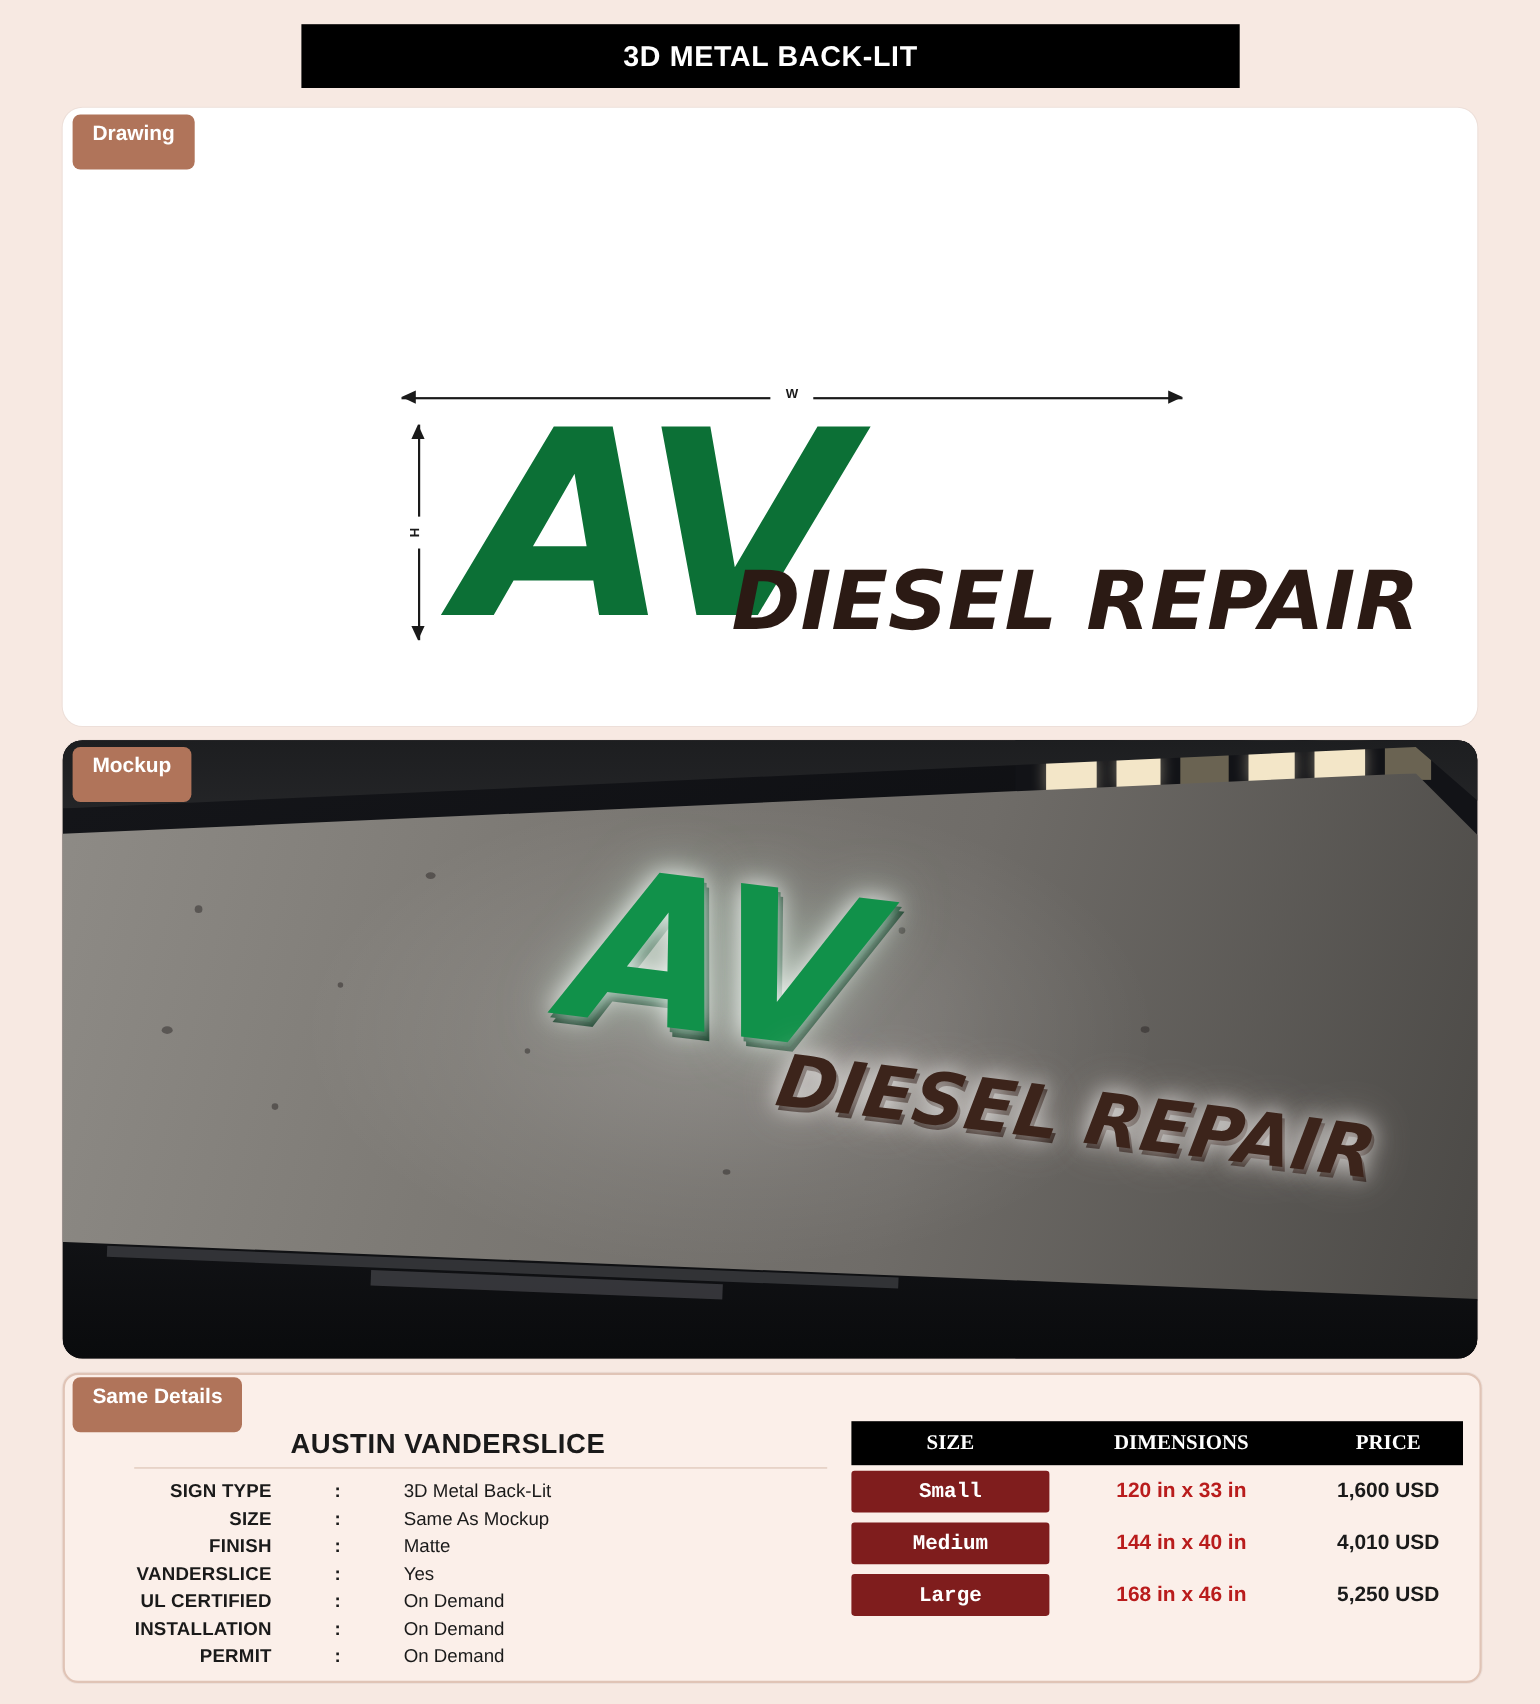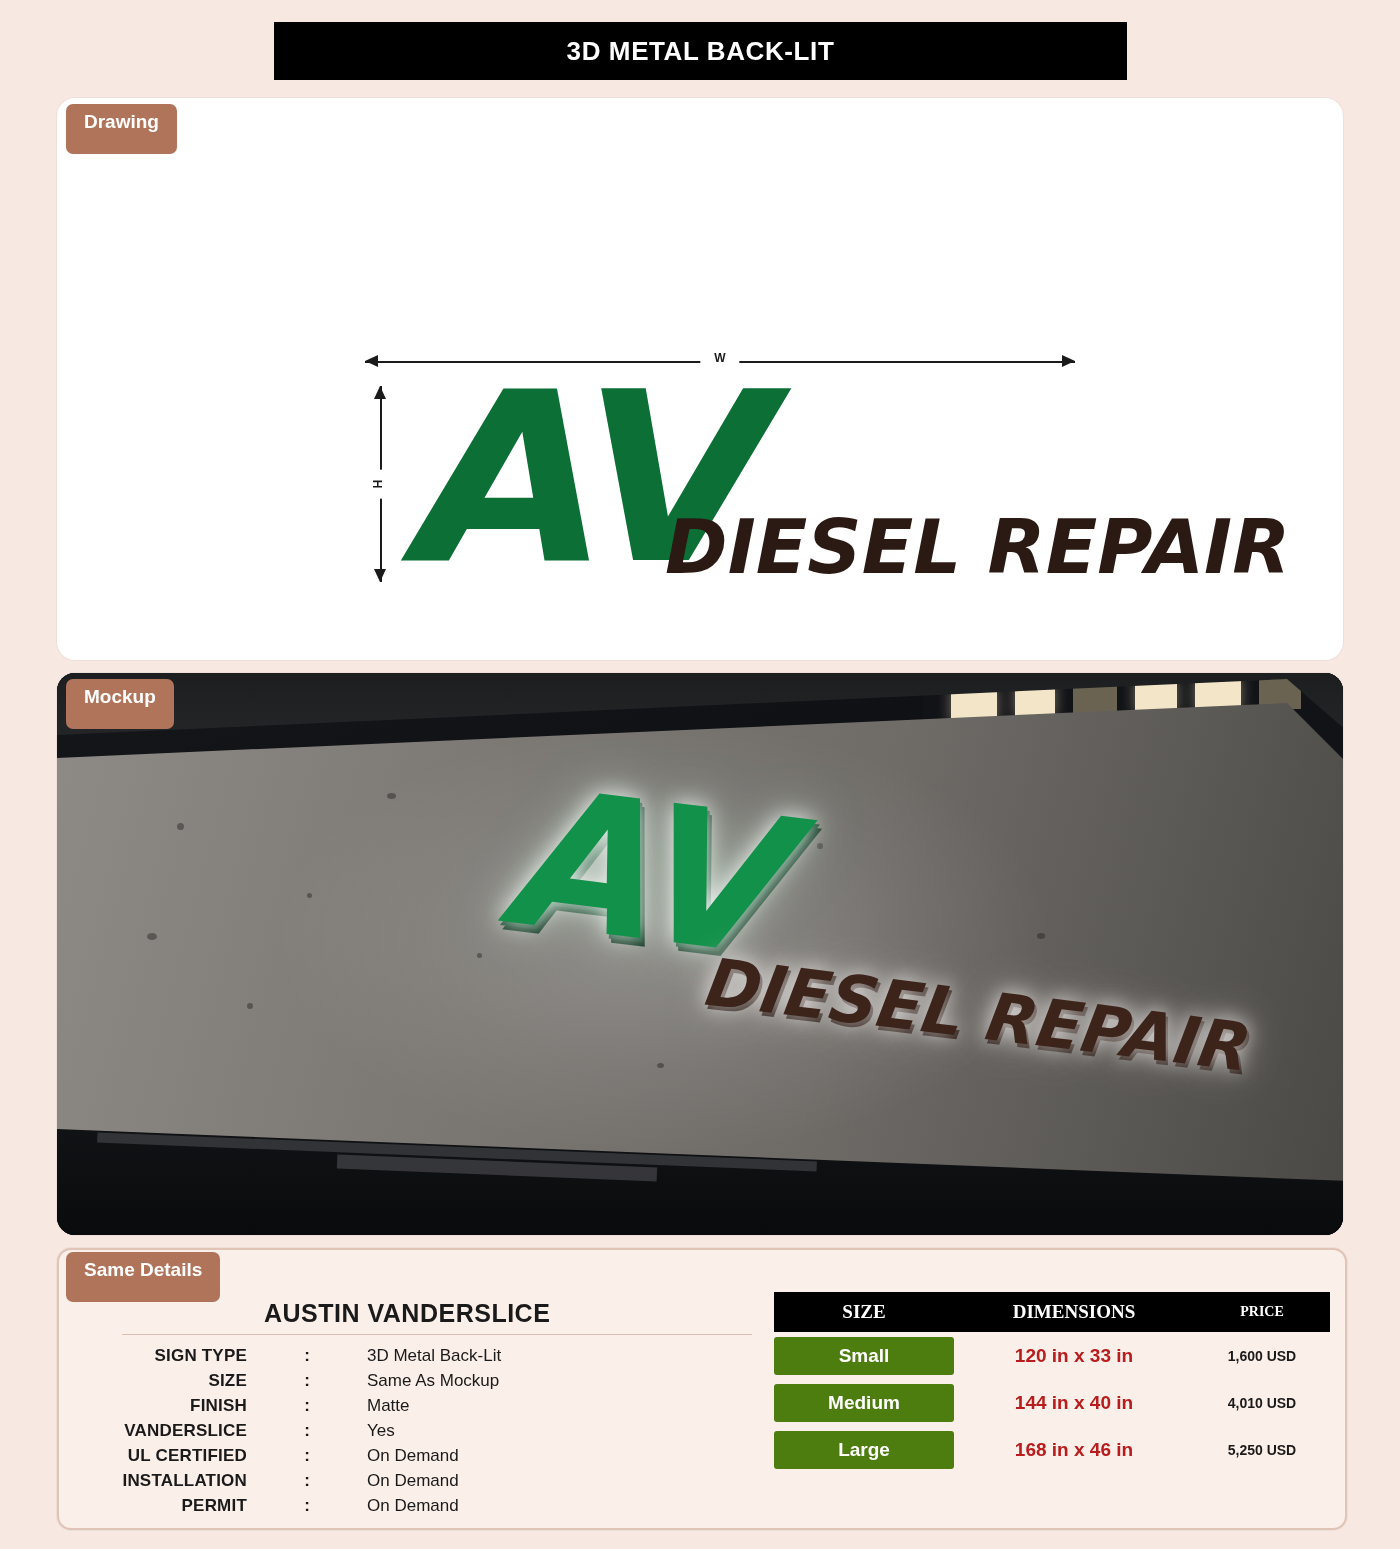--- a/index.html
+++ b/index.html
@@ -383,31 +383,32 @@
     font-size: 19px;
     font-family: Liberation Serif, serif;
   }
   .pt-row {
     display: flex;
     align-items: center;
     height: 47px;
   }
   .pt-c1 { width: 180px; display: flex; justify-content: center; }
   .pt-c2 { width: 240px; text-align: center; font-weight: bold; font-size: 19px; color: #b91c1c; }
-  .pt-c3 { width: 136px; text-align: center; font-weight: bold; font-size: 14px; color: #1a1a1a; }
+  .pt-c3 { width: 136px; text-align: center; font-weight: bold; font-size: 19px; color: #1a1a1a; }
   .pt-head .pt-c2, .pt-head .pt-c3 { color: #ffffff; }
   .size-chip {
-    background: #4d7c0f;
+    background: #7f1d1d;
     color: #ffffff;
     font-weight: bold;
     font-size: 19px;
     padding: 8px 0;
     width: 192px;
     text-align: center;
     border-radius: 3px;
+    font-family: Liberation Mono, monospace;
   }
 </style>
 </head>
 <body>
 
 <div class="header-bar">
   <div class="header-title">3D METAL BACK-LIT</div>
 </div>
 
 <div class="panel-tab" id="drawing-tab">Drawing</div>

